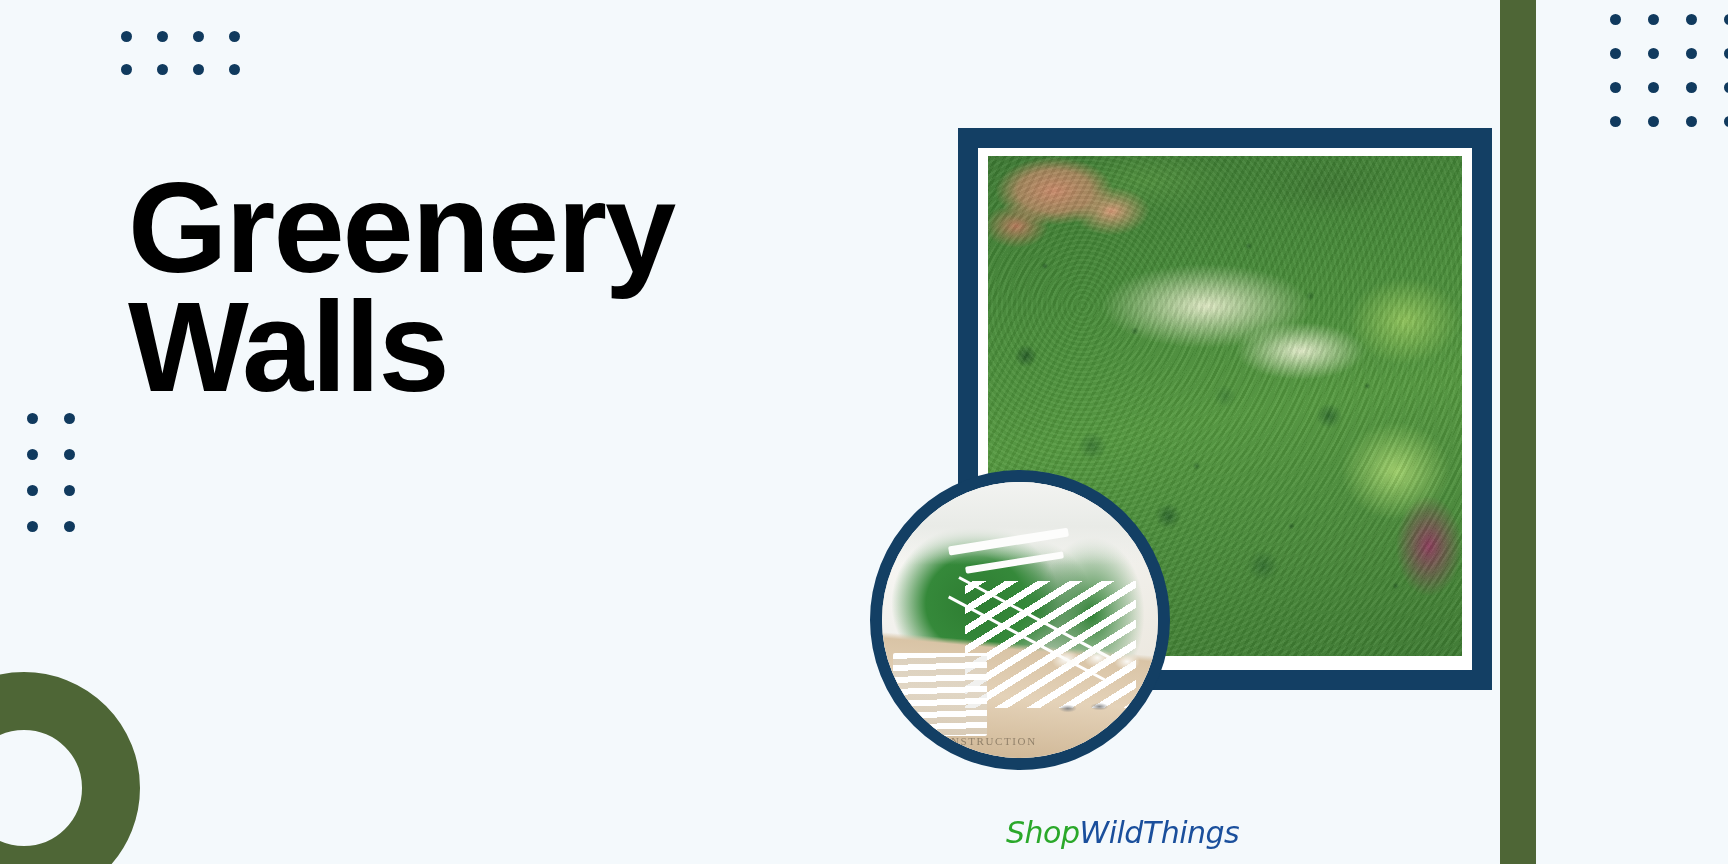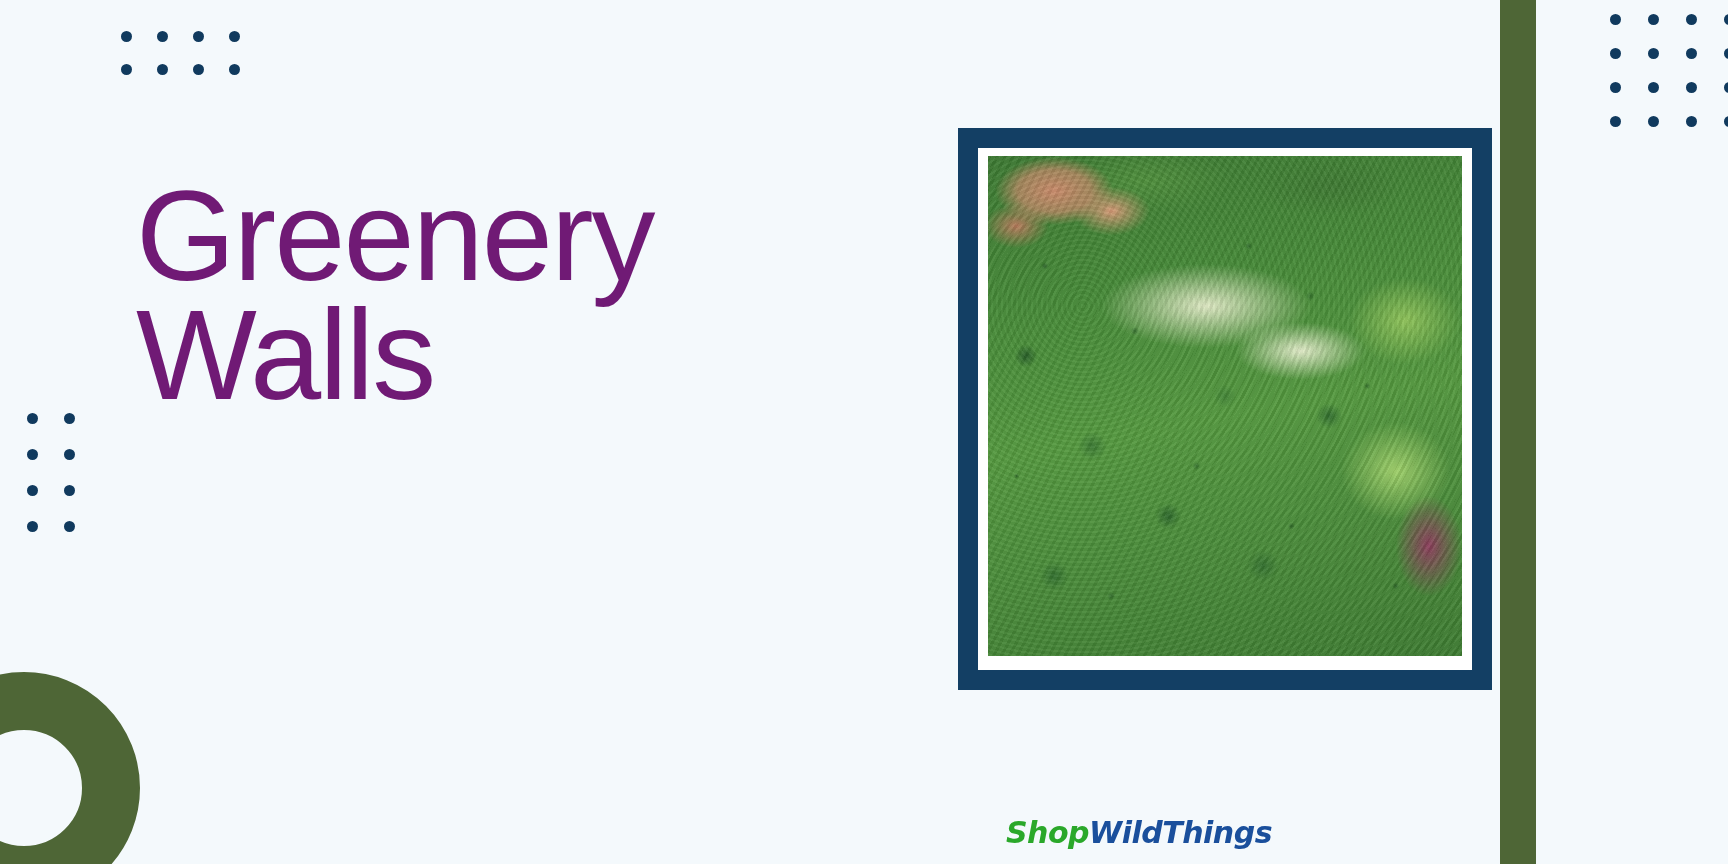--- a/index.html
+++ b/index.html
@@ -78,27 +78,27 @@
   
 
   .text-col {
     position: absolute;
     left: 128px;
     top: 168px;
     width: 740px;
   }
 
   .headline {
-    margin: 8px;
+    margin: 0;
     font-family: "Liberation Sans", sans-serif;
-    font-weight: normal;
+    font-weight: bold;
     font-size: 128px;
     line-height: 0.93;
     letter-spacing: -2px;
-    color: #701a75;
+    color: #000000;
     white-space: pre-line;
   }
 
   .body-copy {
     margin: 0;
     padding-top: 36px;
     font-family: "Liberation Sans Narrow", "Liberation Sans", sans-serif;
     font-size: 40px;
     line-height: 1.36;
     color: #141414;
@@ -297,21 +297,21 @@
   }
 
   
 
   .brand-logo {
     position: absolute;
     left: 1006px;
     top: 818px;
     font-family: "DejaVu Sans", sans-serif;
     font-size: 30px;
-    font-weight: bold;
+    font-weight: normal;
     font-style: italic;
     letter-spacing: -0.5px;
     white-space: nowrap;
     line-height: 1;
     text-align: center;
   }
   .brand-shop { color: #2aa82a; }
   .brand-wild { color: #1a4f9c; }
   .brand-things { color: #1a4f9c; }
 </style>
@@ -369,18 +369,29 @@
     <h1 class="headline">Greenery
 Walls</h1>
   </div>
 
   <div class="photo-frame">
     <div class="photo-mat">
       <div class="foliage"></div>
     </div>
   </div>
 
+  <div class="circle-inset">
+    <div class="interior">
+      <div class="ceiling-light"></div>
+      <div class="ceiling-light two"></div>
+      <div class="stair"></div>
+      <div class="stair-rail"></div>
+      <div class="pallet-bench"></div>
+      <div class="stools"></div>
+      <div class="watermark">NEW CONSTRUCTION</div>
+    </div>
+  </div>
 
   <div class="brand-logo">
     <span class="brand-shop">Shop</span><span class="brand-wild">Wild</span><span class="brand-things">Things</span>
   </div>
 
 </div>
 
 </body></html>

